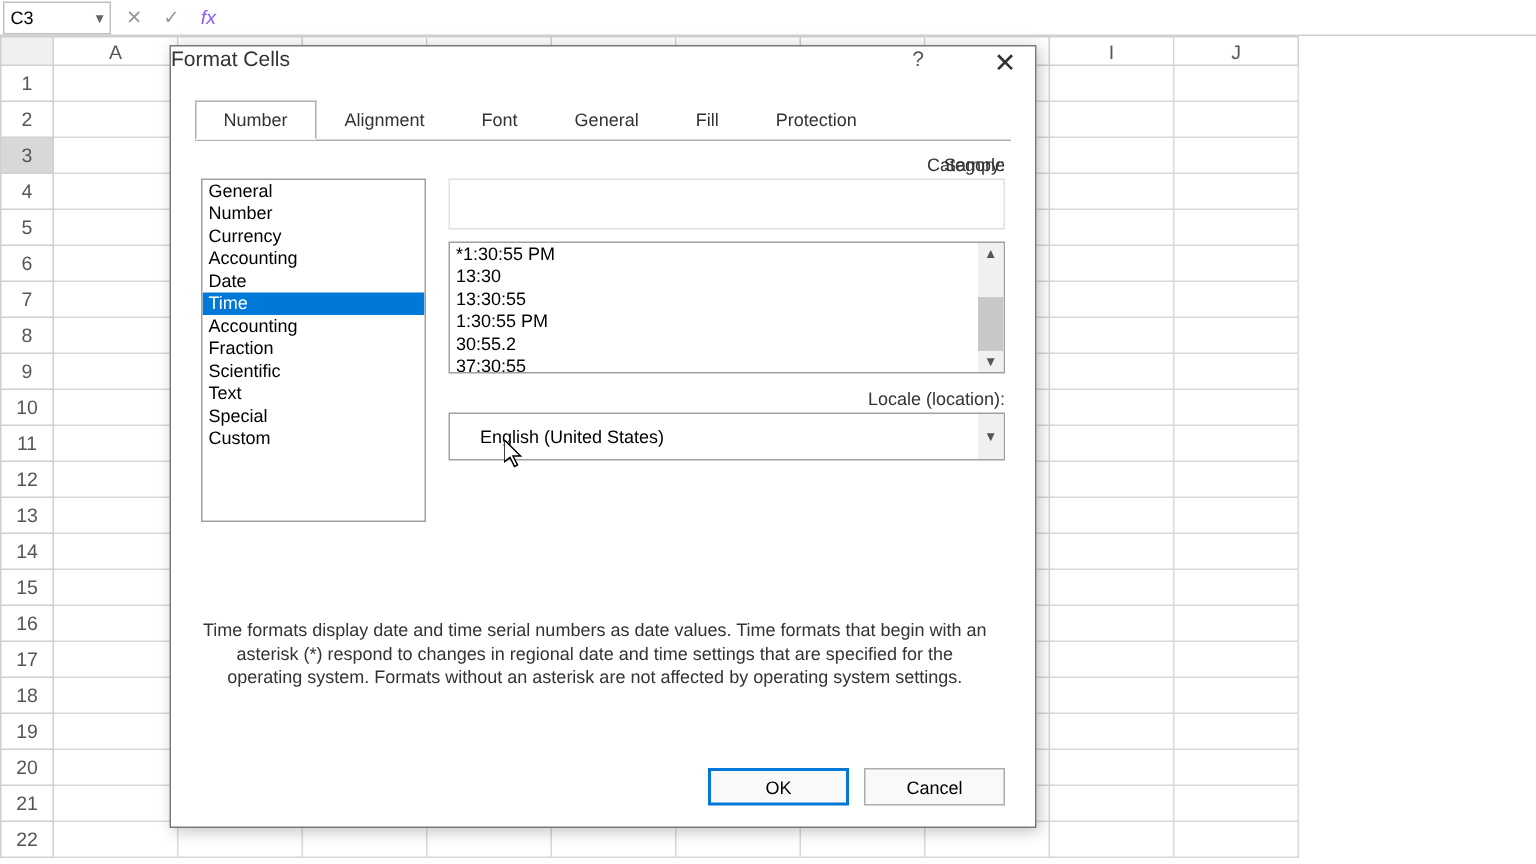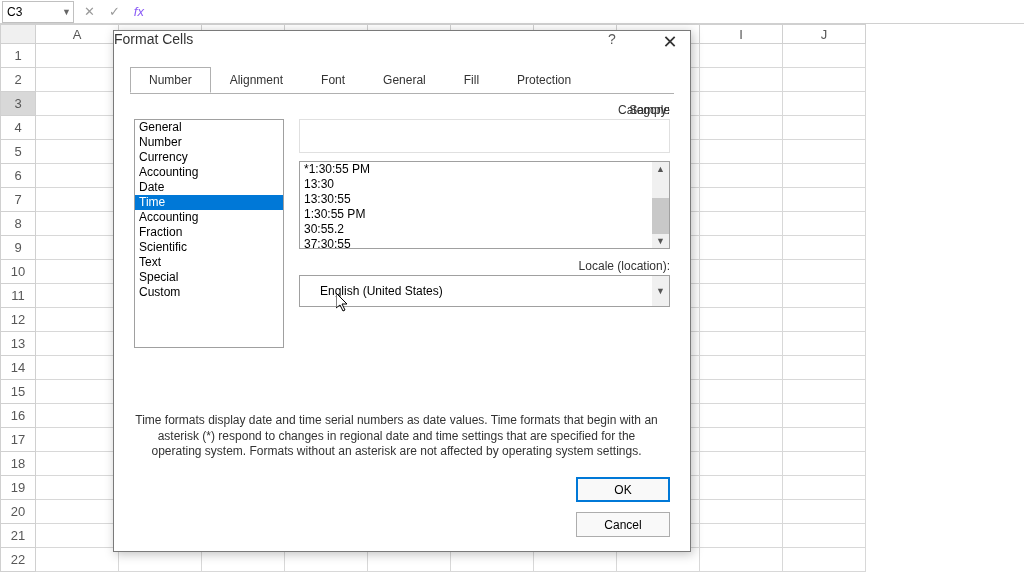--- a/index.html
+++ b/index.html
@@ -53,21 +53,21 @@
     .type-scroll { position: absolute; right: 0; top: 0; width: 17px; height: 100%; background: #f0f0f0; }
     .sb-btn { width: 17px; height: 14px; background: #f0f0f0; display: flex; justify-content: center; align-items: center; font-size: 9px; color: #555; }
     .sb-thumb-area { position: absolute; top: 14px; bottom: 14px; width: 17px; background: #f0f0f0; }
     .sb-thumb { width: 17px; height: 38px; background: #c8c8c8; position: absolute; top: 22px; }
     
     .locale-select { border: 1px solid #a0a0a0; height: 32px; margin-top: 2px; display: flex; align-items: center; padding: 0 20px; font-size: 12px; background: #fff; position: relative; }
     .locale-dd { position: absolute; right: 0; top: 0; width: 17px; height: 100%; background: #f0f0f0; display: flex; align-items: center; justify-content: center; font-size: 9px; color: #555; }
     
     .help-text { position: absolute; left: 20px; top: 382px; right: 31px; font-size: 12px; color: #333; line-height: 1.3; text-align: center; }
     
-    .dlg-buttons { position: absolute; bottom: 14px; right: 20px; display: flex; gap: 10px; flex-direction: column; }
+    .dlg-buttons { position: absolute; bottom: 14px; right: 20px; display: flex; gap: 10px; }
     .btn { width: 94px; height: 25px; border: 1px solid #adadad; background: #f9f9f9; font-size: 12px; cursor: pointer; }
     .btn.primary { border: 2px solid #0078d7; }
     
     .cursor { position: absolute; left: 222px; top: 200px; width: 14px; height: 20px; z-index: 10; pointer-events: none; }
     
     ::-webkit-scrollbar { width: 17px; }
     ::-webkit-scrollbar-track { background: #f0f0f0; }
     ::-webkit-scrollbar-thumb { background: #c8c8c8; }
     ::-webkit-scrollbar-button { background: #f0f0f0; height: 14px; display: block; }
   </style>

